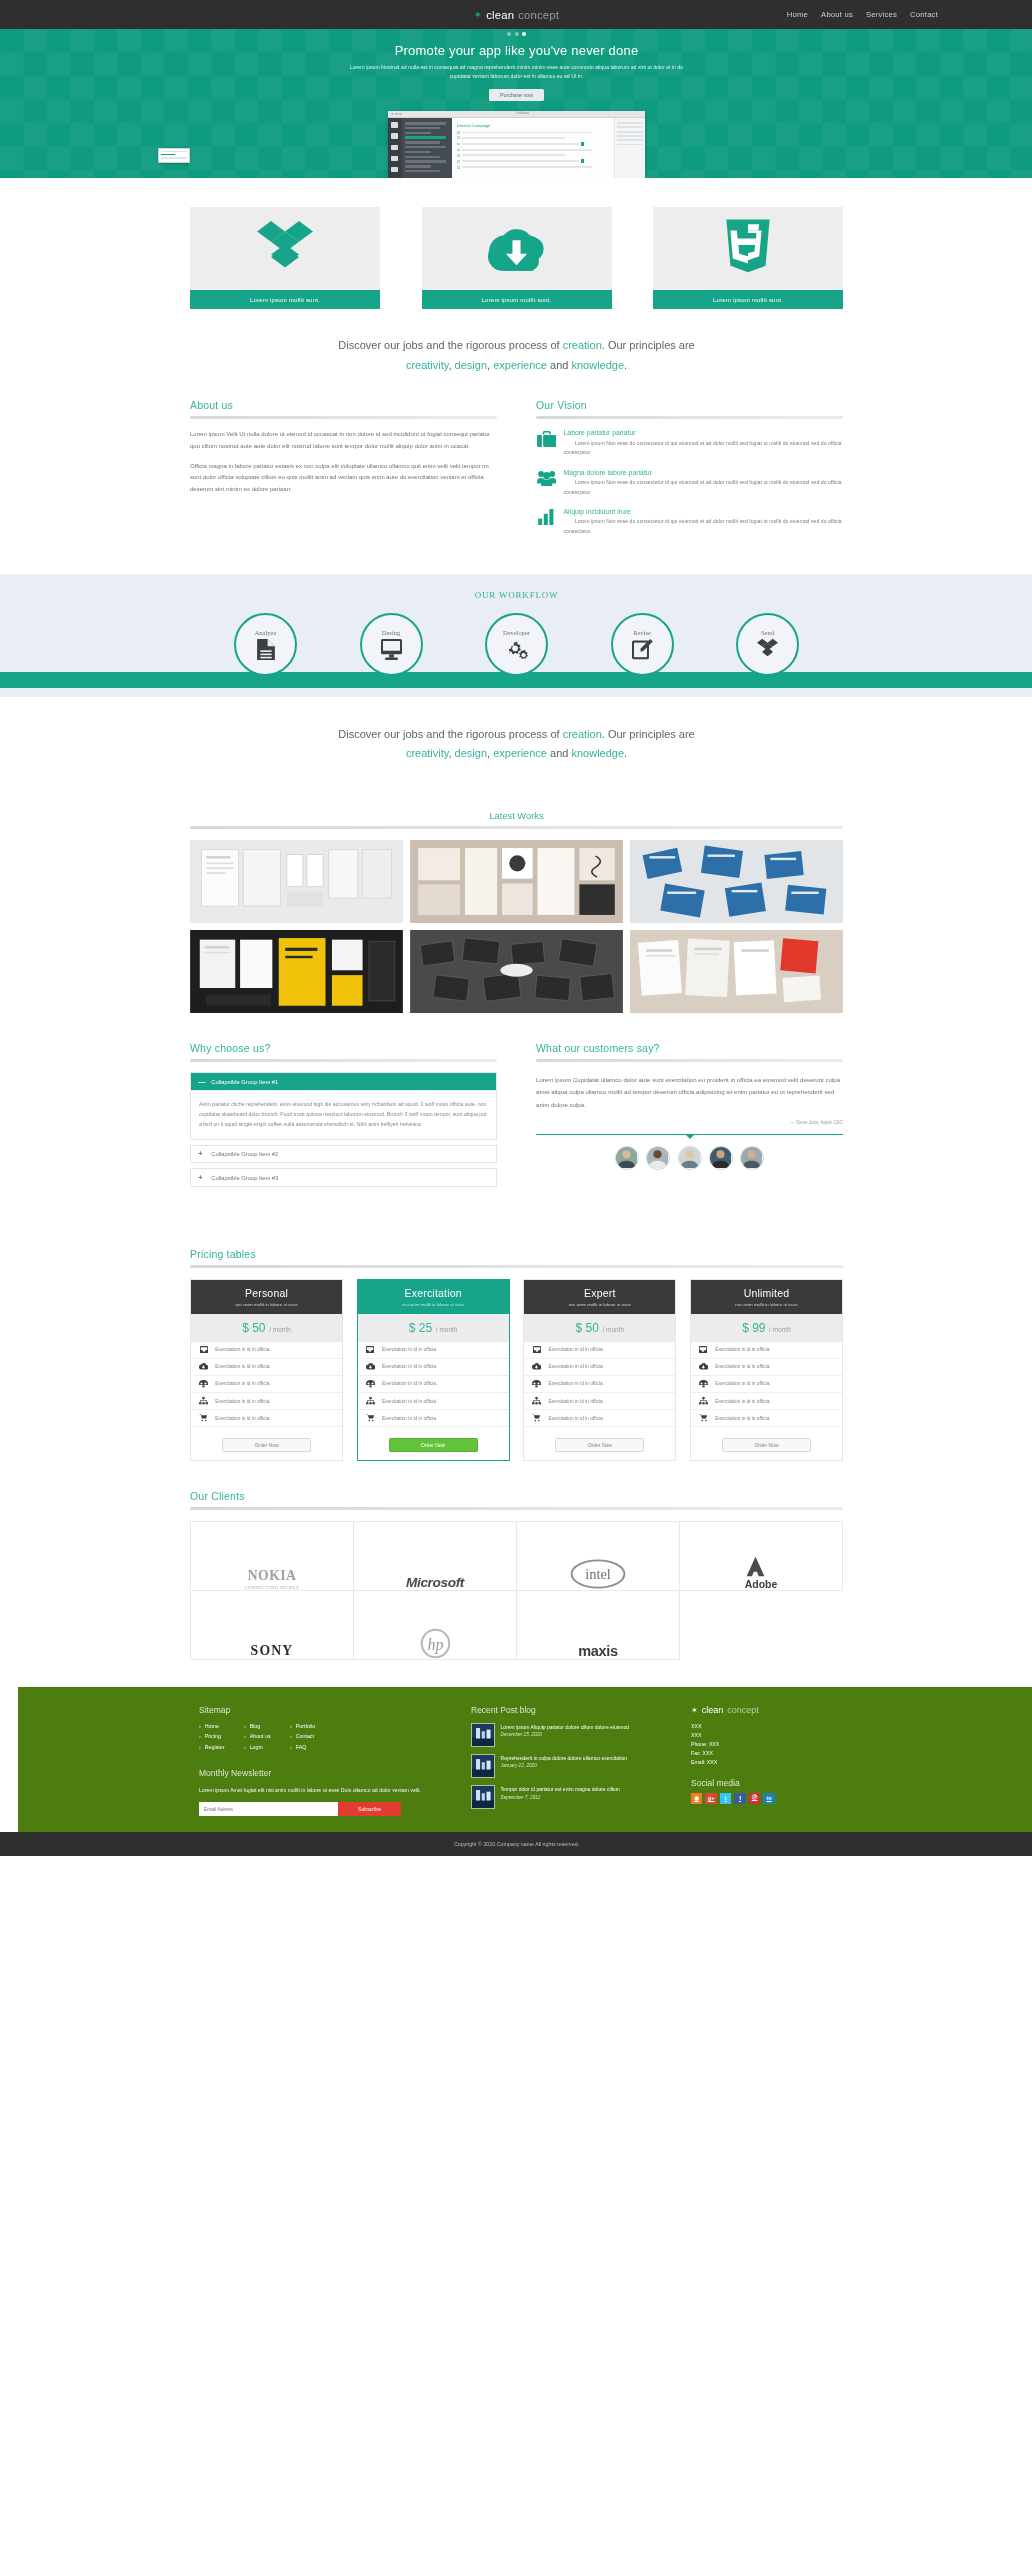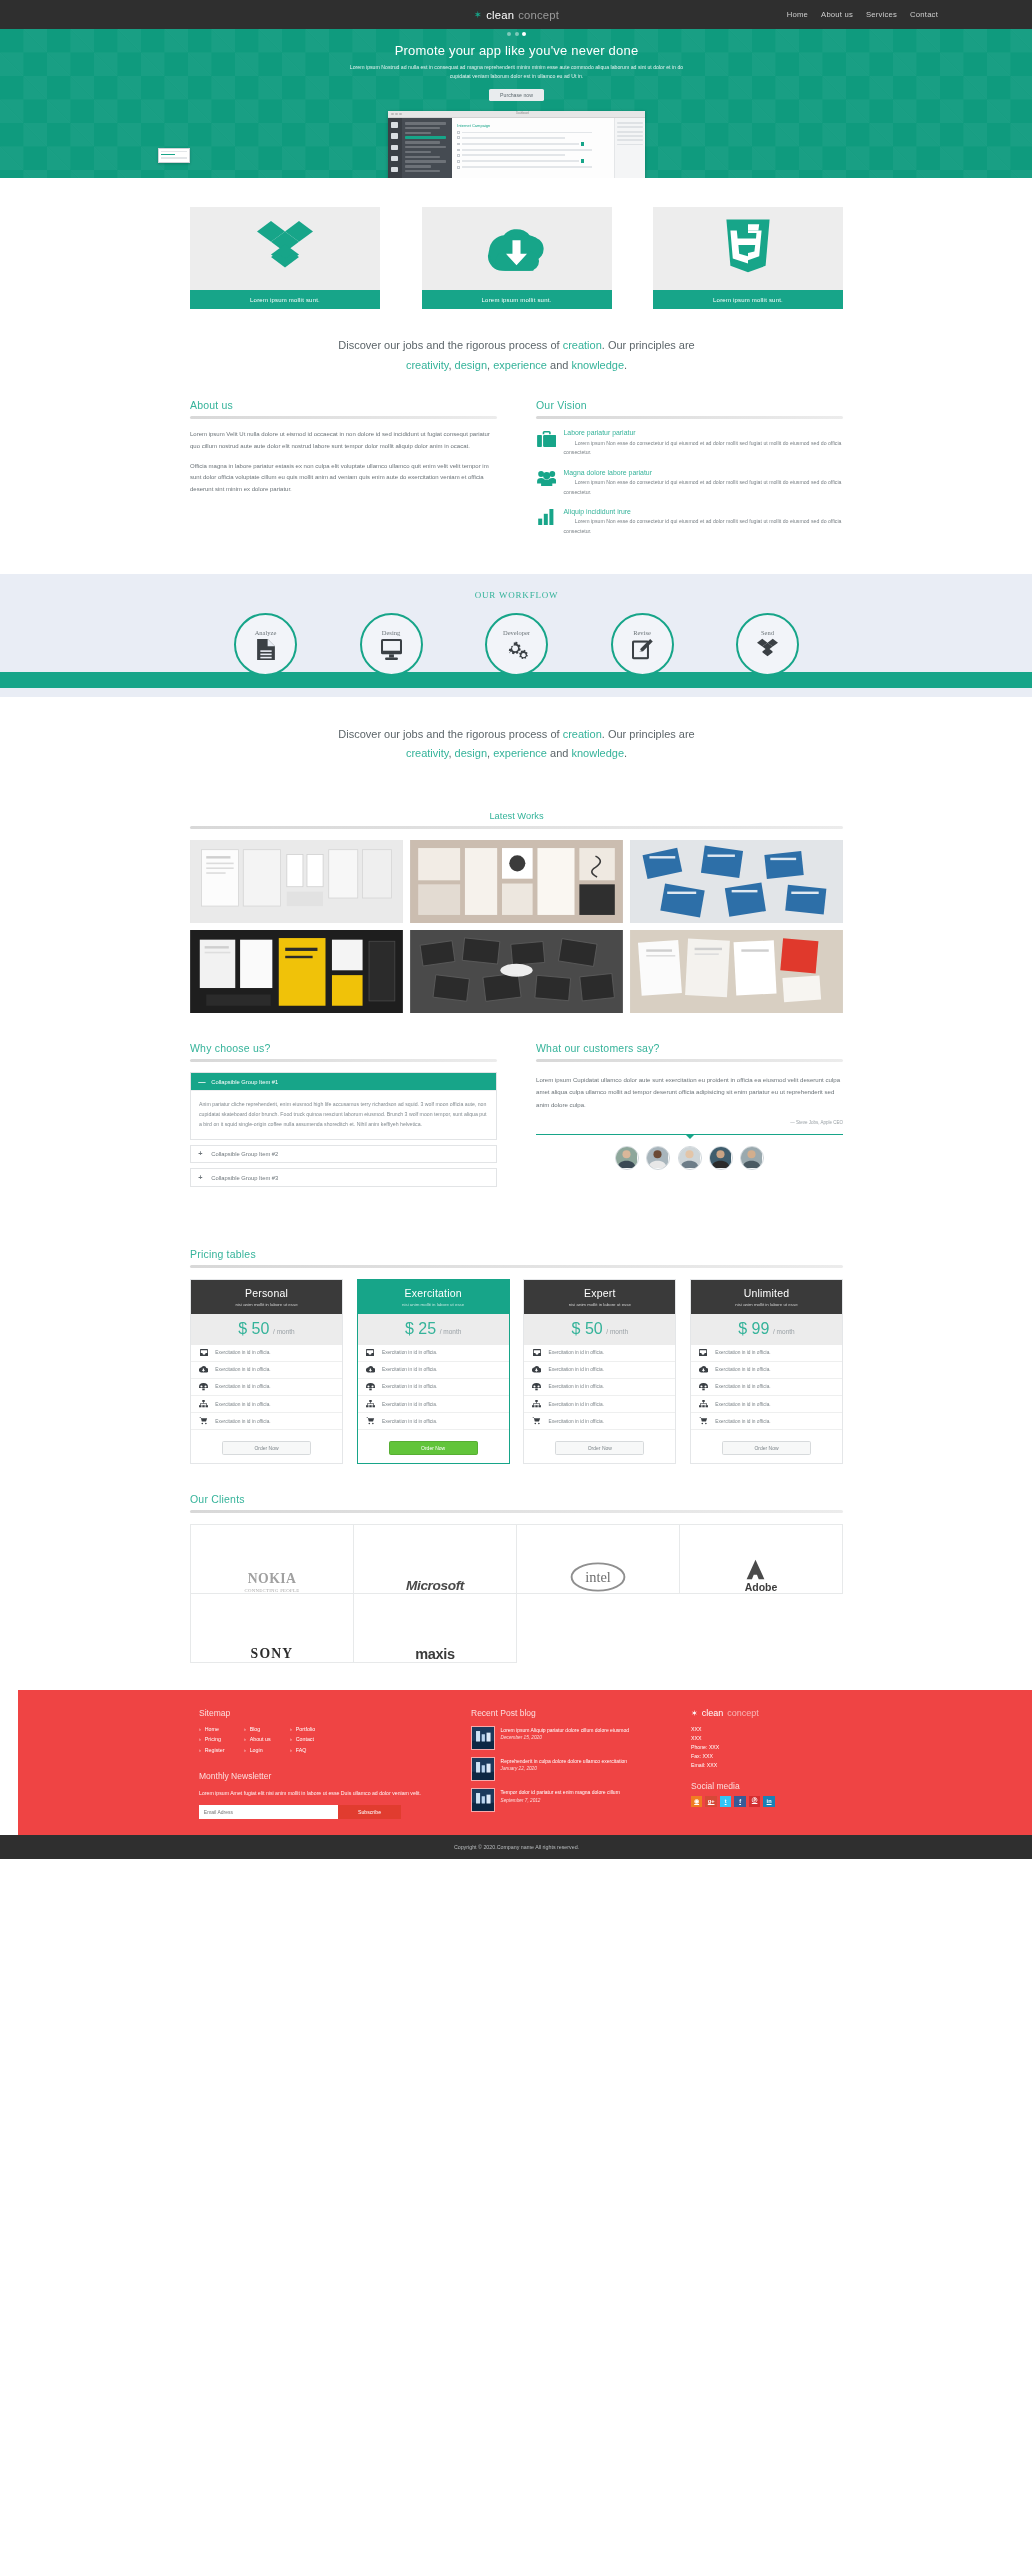--- a/index.html
+++ b/index.html
@@ -125,34 +125,34 @@
 
   
   .prices { display: flex; justify-content: space-between; }
   .pcol { width: 153px; border: 0.8px solid #e4e6e8; background: #ffffff; }
   .pcol.feat { border: 0.8px solid #17a589; }
   .phead { background: #3a3a3a; color: #fff; text-align: center; padding: 7.3px 0 6.5px; }
   .pcol.feat .phead { background: #17a589; }
   .phead .nm { font-size: 10.5px; font-weight: 400; letter-spacing: 0.2px; }
   .phead .sb { font-size: 4.4px; color: rgba(255,255,255,.72); margin-top: 3.2px; }
   .pprice { background: #ececec; text-align: center; padding: 6.5px 0; color: #35b39a; }
-  .pprice .amt { font-size: 16px; }
+  .pprice .amt { font-size: 12px; }
   .pprice .per { font-size: 6.5px; color: #9aa1a6; }
   .pfeat { display: flex; align-items: center; gap: 7.3px; padding: 4.4px 8px; border-bottom: 0.8px solid #eeefef; font-size: 4.8px; color: #7d858a; }
   .pfeat .pi { width: 9px; flex: none; color: #3a3f44; display: flex; justify-content: center; }
   .pbtn-wrap { padding: 8px; text-align: center; }
   .pbtn { display: inline-block; width: 89px; padding: 3.2px 0; font-size: 5px; border: 0.8px solid #d7dadc; background: #f7f8f8; color: #7d858a; border-radius: 1.6px; cursor: pointer; }
   .pbtn.green { background: #62c43a; border-color: #57ae33; color: #ffffff; }
 
   
   .clients { display: flex; flex-wrap: wrap; border-top: 0.8px solid #e7e9ea; border-left: 0.8px solid #e7e9ea; }
   .cl { width: 163px; height: 69px; border-right: 0.8px solid #e7e9ea; border-bottom: 0.8px solid #e7e9ea; display: flex; align-items: flex-end; justify-content: center; }
 
   
-  .footer { background: #ef4444; margin-top: 27.4px; padding: 18px 0 16px; color: #ffffff; margin-left: 18px; }
+  .footer { background: #4d7c0f; margin-top: 27.4px; padding: 18px 0 16px; color: #ffffff; margin-left: 18px; }
   .fgrid { display: flex; justify-content: space-between; }
   .fc1 { width: 234px; } .fc2 { width: 182px; } .fc3 { width: 161px; }
   .fh { font-size: 8.5px; font-weight: 400; color: rgba(255,255,255,.82); margin-bottom: 7.3px; }
   .sitemap { display: flex; gap: 19.4px; }
   .sitemap ul { list-style: none; }
   .sitemap li { font-size: 5.3px; margin-bottom: 4.8px; color: #ffffff; }
   .sitemap li::before { content: "\203A"; margin-right: 4px; color: rgba(255,255,255,.85); }
   .fnews p { font-size: 5.2px; line-height: 1.95; margin-bottom: 6.5px; color: rgba(255,255,255,.95); }
   .subrow { display: flex; width: 202px; }
   .subrow input { flex: 1; border: none; padding: 4px 4.8px; font-size: 5px; color: #8a9095; font-family: "Liberation Sans", sans-serif; }
@@ -952,20 +952,26 @@
                 <path fill="#4a4a4a" d="M13 1 24 25h-7l-2.2-5.4h-4.3L13 14l-4.4 11H2z"></path>
               </svg>
             <div style="font-size:10.5px;font-weight:bold;color:#3d3d3d;margin-top:0.8px">Adobe</div>
           </div>
         </div>
 
         <div class="cl">
           <div style="font-size:13.7px;font-weight:bold;color:#2c2c2c;letter-spacing:1.2px;font-family:'Liberation Serif',serif">SONY</div>
         </div>
 
+        <div class="cl">
+          <svg width="47" height="31" viewBox="0 0 58 38">
+            <circle cx="29" cy="19" r="17" fill="none" stroke="#b9b9b9" stroke-width="2.6"></circle>
+            <text x="29" y="27" text-anchor="middle" font-family="'Liberation Serif',serif" font-style="italic" font-size="20" fill="#9e9e9e">hp</text>
+          </svg>
+        </div>
 
         <div class="cl">
           <div style="font-size:14.5px;font-weight:bold;color:#3b3b3b;letter-spacing:-0.3px">maxis</div>
         </div>
 
 
       </div>
     </div>
 
   </div>

